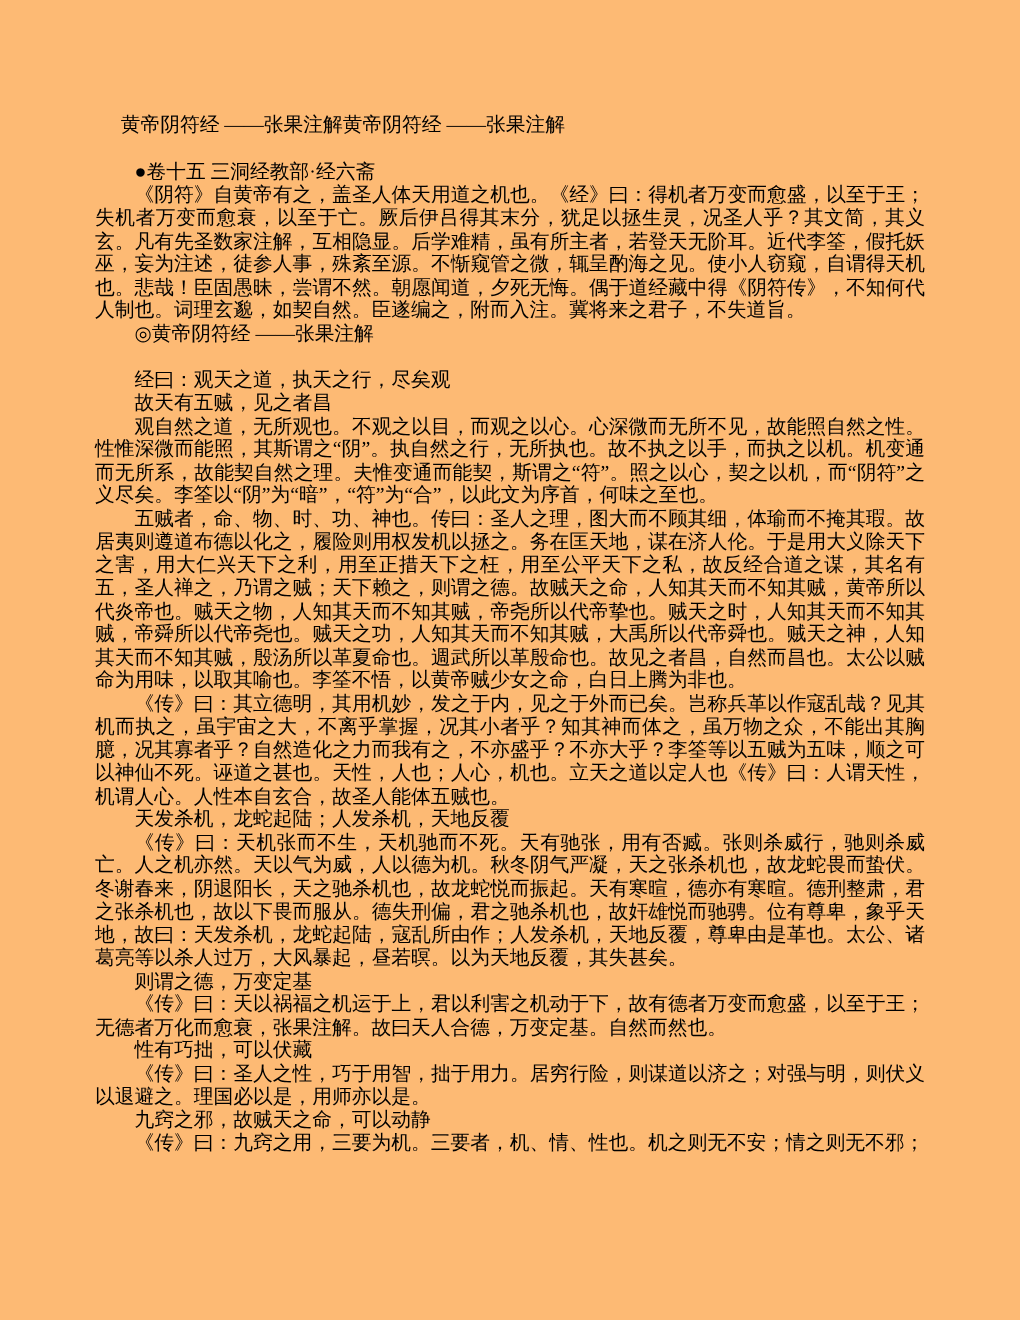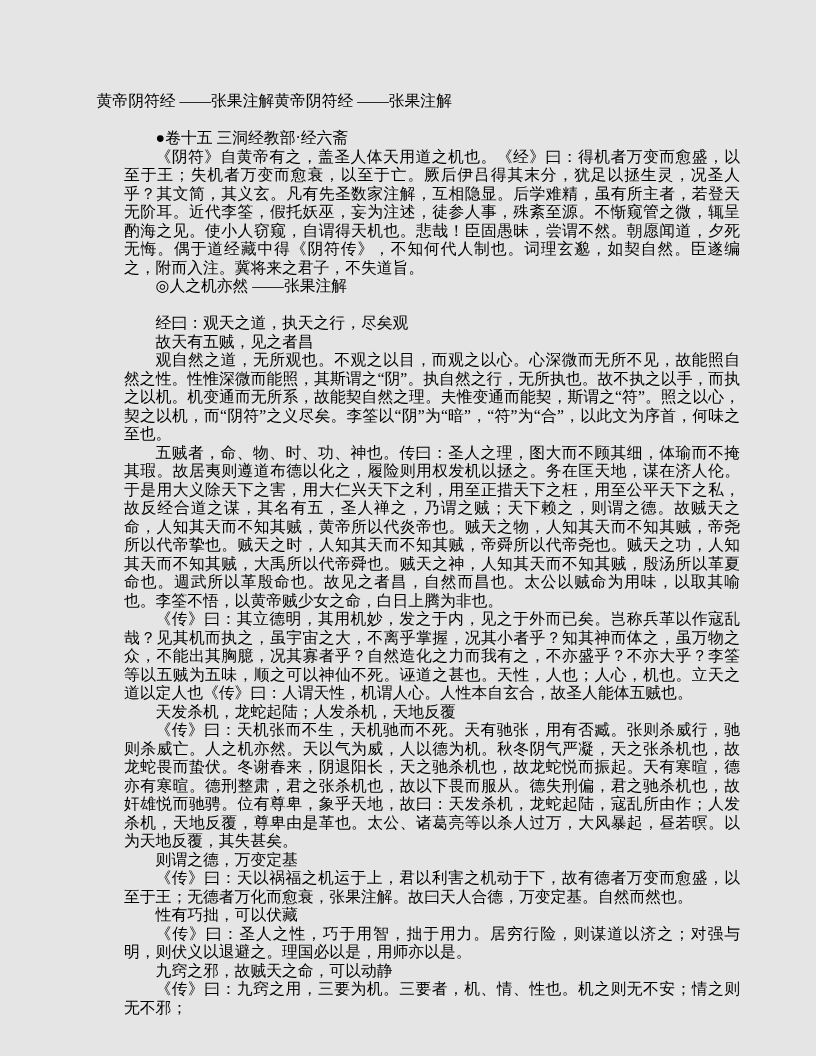--- a/index.html
+++ b/index.html
@@ -9,47 +9,47 @@
     background: #ffffff;
     color: #000000;
     font-family: "Liberation Serif", "DejaVu Serif", serif;
     overflow: hidden;
   }
   .page {
     box-sizing: border-box;
     width: 816px;
     height: 1056px;
     padding: 92px 76px 0 76px;
-    background: #e5e5e5;
+    background: #fdba74;
   }
   .textblock {
     width: 664px;
     font-size: 15.8px;
     line-height: 18.5px;
     text-align: justify;
     text-justify: inter-ideograph;
     letter-spacing: 0;
   }
   p { margin: 0; padding: 0; }
   .doc-title { text-indent: 1.3em; }
-  .indent2 { text-indent: 2em; margin-left: 48px; }
+  .indent2 { text-indent: 2em; }
   .gap { height: 18.5px; }
 </style>
 </head>
 <body>
 
 <div class="page">
   <div class="textblock">
 
     <p class="doc-title">黄帝阴符经 ——张果注解黄帝阴符经 ——张果注解</p>
     <div class="gap"></div>
 
     <p class="indent2">●卷十五 三洞经教部·经六斋</p>
     <p class="indent2">《阴符》自黄帝有之，盖圣人体天用道之机也。《经》曰：得机者万变而愈盛，以至于王；失机者万变而愈衰，以至于亡。厥后伊吕得其末分，犹足以拯生灵，况圣人乎？其文简，其义玄。凡有先圣数家注解，互相隐显。后学难精，虽有所主者，若登天无阶耳。近代李筌，假托妖巫，妄为注述，徒参人事，殊紊至源。不惭窥管之微，辄呈酌海之见。使小人窃窥，自谓得天机也。悲哉！臣固愚昧，尝谓不然。朝愿闻道，夕死无悔。偶于道经藏中得《阴符传》，不知何代人制也。词理玄邈，如契自然。臣遂编之，附而入注。冀将来之君子，不失道旨。</p>
-    <p class="indent2">◎人之机亦然 ——张果注解</p>
+    <p class="indent2">◎黄帝阴符经 ——张果注解</p>
     <div class="gap"></div>
 
     <p class="indent2">经曰：观天之道，执天之行，尽矣观</p>
     <p class="indent2">故天有五贼，见之者昌</p>
 
     <p class="indent2">观自然之道，无所观也。不观之以目，而观之以心。心深微而无所不见，故能照自然之性。性惟深微而能照，其斯谓之“阴”。执自然之行，无所执也。故不执之以手，而执之以机。机变通而无所系，故能契自然之理。夫惟变通而能契，斯谓之“符”。照之以心，契之以机，而“阴符”之义尽矣。李筌以“阴”为“暗”，“符”为“合”，以此文为序首，何味之至也。</p>
     <p class="indent2">五贼者，命、物、时、功、神也。传曰：圣人之理，图大而不顾其细，体瑜而不掩其瑕。故居夷则遵道布德以化之，履险则用权发机以拯之。务在匡天地，谋在济人伦。于是用大义除天下之害，用大仁兴天下之利，用至正措天下之枉，用至公平天下之私，故反经合道之谋，其名有五，圣人禅之，乃谓之贼；天下赖之，则谓之德。故贼天之命，人知其天而不知其贼，黄帝所以代炎帝也。贼天之物，人知其天而不知其贼，帝尧所以代帝挚也。贼天之时，人知其天而不知其贼，帝舜所以代帝尧也。贼天之功，人知其天而不知其贼，大禹所以代帝舜也。贼天之神，人知其天而不知其贼，殷汤所以革夏命也。週武所以革殷命也。故见之者昌，自然而昌也。太公以贼命为用味，以取其喻也。李筌不悟，以黄帝贼少女之命，白日上腾为非也。</p>
 
     <p class="indent2">《传》曰：其立德明，其用机妙，发之于内，见之于外而已矣。岂称兵革以作寇乱哉？见其机而执之，虽宇宙之大，不离乎掌握，况其小者乎？知其神而体之，虽万物之众，不能出其胸臆，况其寡者乎？自然造化之力而我有之，不亦盛乎？不亦大乎？李筌等以五贼为五味，顺之可以神仙不死。诬道之甚也。天性，人也；人心，机也。立天之道以定人也《传》曰：人谓天性，机谓人心。人性本自玄合，故圣人能体五贼也。</p>
 

